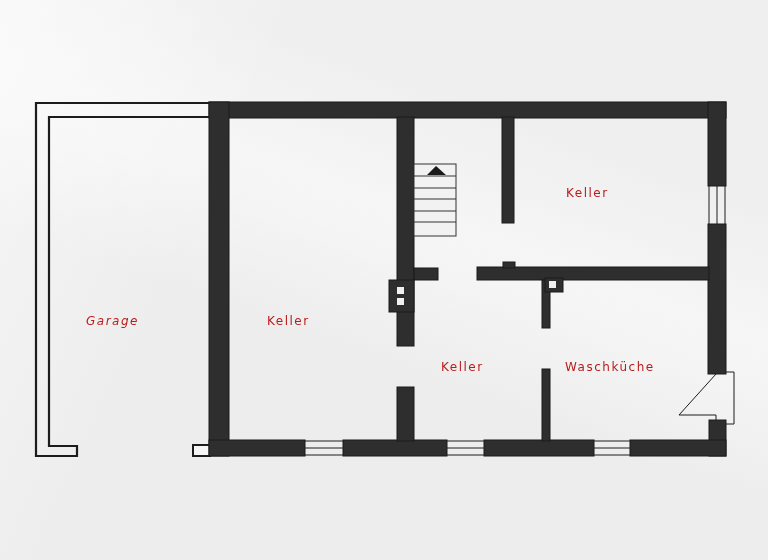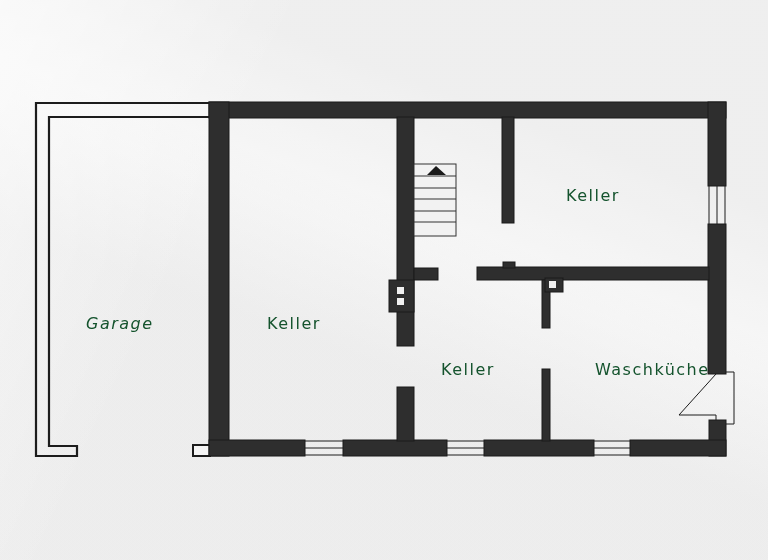--- a/index.html
+++ b/index.html
@@ -13,23 +13,23 @@
     position: absolute; left: 0; top: 0; width: 768px; height: 560px;
     background:
       linear-gradient(115deg, rgba(255,255,255,0.55) 0%, rgba(255,255,255,0) 30%),
       linear-gradient(200deg, rgba(255,255,255,0.35) 40%, rgba(200,200,200,0.15) 60%),
       linear-gradient(20deg, rgba(255,255,255,0.4) 55%, rgba(210,210,210,0.2) 75%),
       #ececec;
   }
   svg.plan { position: absolute; left: 0; top: 0; }
   .room-label {
     position: absolute;
-    font-size: 16px;
+    font-size: 12px;
     letter-spacing: 1.5px;
-    color: #14532d;
+    color: #b91c1c;
     white-space: nowrap;
   }
 </style>
 </head>
 <body>
 
 <div class="paper"></div>
 
 <svg class="plan" width="768" height="560" viewBox="0 0 768 560">
 
@@ -119,13 +119,13 @@
     <line x1="679" y1="415" x2="716" y2="415"></line>
     <line x1="716" y1="415" x2="716" y2="420"></line>
     <polyline points="726,372 734,372 734,424 726,424"></polyline>
   </g>
 </svg>
 
 <div class="room-label" style="left:86px; top:314px;font-style:italic;">Garage</div>
 <div class="room-label" style="left:267px; top:314px;">Keller</div>
 <div class="room-label" style="left:566px; top:186px;">Keller</div>
 <div class="room-label" style="left:441px; top:360px;">Keller</div>
-<div class="room-label" style="left:595px; top:360px;">Waschküche</div>
+<div class="room-label" style="left:565px; top:360px;">Waschküche</div>
 
 </body></html>

